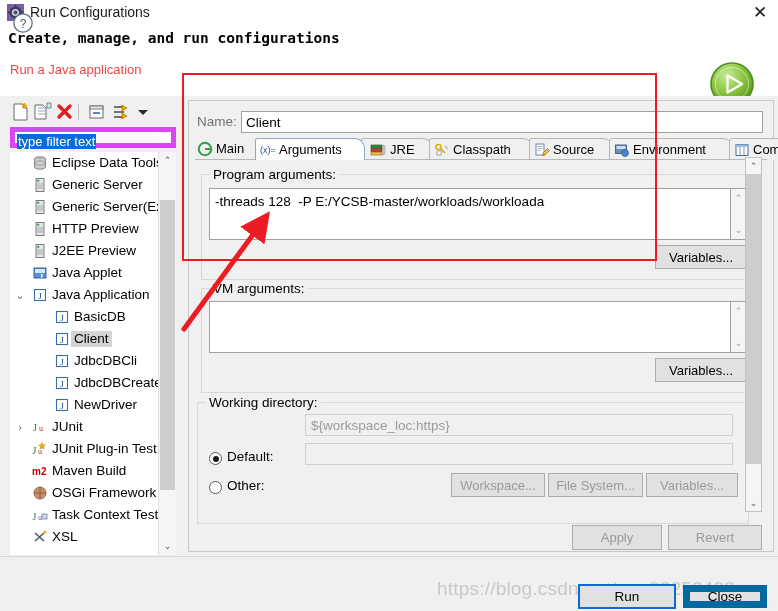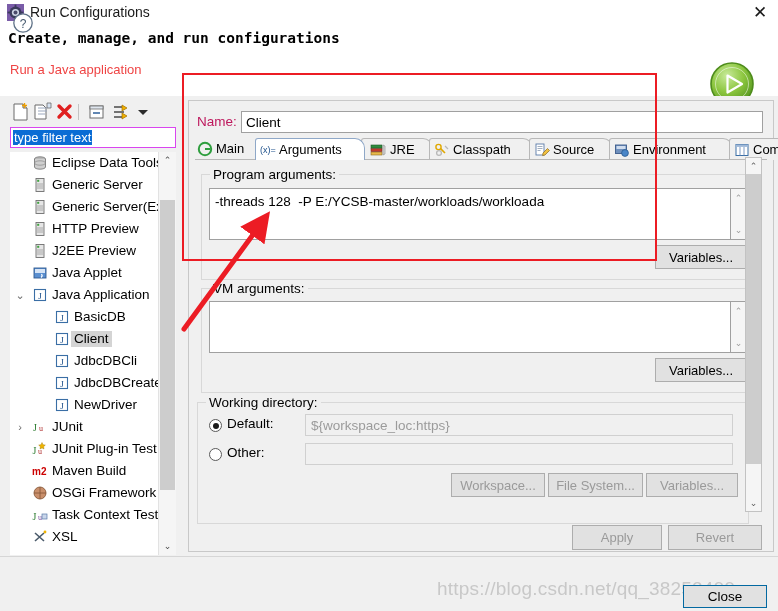--- a/index.html
+++ b/index.html
@@ -85,21 +85,21 @@
   }
   .tb-btn {
     position: absolute; top: 2px; width: 22px; height: 20px;
     cursor: default;
   }
   .tb-sep {
     position: absolute; top: 4px; width: 1px; height: 16px; background: #c3c3c3;
   }
   .filterbox {
     position: absolute; left: 6px; top: 29px; width: 166px; height: 21px;
-    border: 1px solid #d946ef; background: #ffffff;
+    border: 5px solid #d946ef; background: #ffffff;
     box-sizing: border-box;
   }
   .filterbox .sel {
     position: absolute; left: 2px; top: 2px;
     background: #0a6cd4; color: #ffffff;
     font-size: 13px; padding: 0 1px; line-height: 15px;
     white-space: nowrap;
   }
   .treebox {
     position: absolute; left: 6px; top: 54px; width: 166px; height: 462px;
@@ -170,21 +170,21 @@
   .rightpanel {
     position: absolute; left: 188px; top: 4px; width: 586px; height: 452px;
     background: #f0f0f0;
     border: 1px solid #c8c8c8;
     box-sizing: border-box;
   }
   .name-row {
     position: absolute; left: 8px; top: 10px; width: 566px; height: 22px;
   }
   .name-label {
-    position: absolute; left: 0; top: 3px; font-size: 13.5px; color: #be185d;
+    position: absolute; left: 0; top: 3px; font-size: 13.5px; color: #737373;
   }
   .name-input {
     position: absolute; left: 44px; top: 0; width: 522px; height: 22px;
     border: 1px solid #a0a0a0; background: #ffffff;
     box-sizing: border-box;
     font-size: 13.5px; color: #000;
     padding: 2px 4px;
     font-family: "Liberation Sans", sans-serif;
     outline: none;
   }
@@ -274,21 +274,21 @@
     color: #000;
     text-align: center;
     font-family: "Liberation Sans", sans-serif;
     cursor: default;
     white-space: nowrap;
     line-height: 1;
     display: flex; align-items: center; justify-content: center;
   }
   .btn.disabled { color: #9a9a9a; }
 
-  .radio-row { position: absolute; }
+  .radio-row { position: absolute; margin-top: 33px; }
   .radio {
     position: absolute; left: 0; top: 3px;
     width: 13px; height: 13px; border-radius: 50%;
     border: 1px solid #5a5a5a; background: #ffffff;
     box-sizing: border-box;
   }
   .radio.on::after {
     content: ""; position: absolute; left: 2.5px; top: 2.5px;
     width: 6px; height: 6px; border-radius: 50%;
     background: #1a1a1a;
@@ -348,21 +348,21 @@
     border: 2px solid #0a6cd4;
     box-sizing: border-box;
     font-size: 13.5px; color: #000;
     display: flex; align-items: center; justify-content: center;
     font-family: "Liberation Sans", sans-serif;
     cursor: default;
   }
   .btn-close {
     position: absolute; left: 683px; top: 585px; width: 84px; height: 23px;
     background: #e1e1e1;
-    border: 1px solid #0369a1;
+    border: 7px solid #0369a1;
     box-sizing: border-box;
     font-size: 13.5px; color: #000;
     display: flex; align-items: center; justify-content: center;
     font-family: "Liberation Sans", sans-serif;
     cursor: default;
   }
 
   
   .watermark {
     position: absolute; left: 437px; top: 578px;
@@ -834,20 +834,21 @@
 
   <span class="help-icon">
     <svg width="22" height="22" viewBox="0 0 22 22">
       <circle cx="11" cy="11" r="9.2" fill="#ffffff" stroke="#5f7287" stroke-width="1.3"></circle>
       <text x="11" y="15.5" font-size="12" font-family="Liberation Sans, sans-serif" fill="#44586d" text-anchor="middle">?</text>
     </svg>
   </span>
 
   <div class="watermark">https://blog.csdn.net/qq_38252499</div>
 
+  <div class="btn-run">Run</div>
   <div class="btn-close">Close</div>
 
   <div class="anno-rect"></div>
   <svg class="anno-arrow" viewBox="0 0 110 130">
     <defs>
       <marker id="ahead" markerWidth="6" markerHeight="6" refX="2.6" refY="3" orient="auto" markerUnits="strokeWidth">
         <path d="M0,0 L6,3 L0,6 z" fill="#ec1c24"></path>
       </marker>
     </defs>
     <path d="M6 124 L82 20" stroke="#ec1c24" stroke-width="5" fill="none" marker-end="url(#ahead)" stroke-linecap="round"></path>

